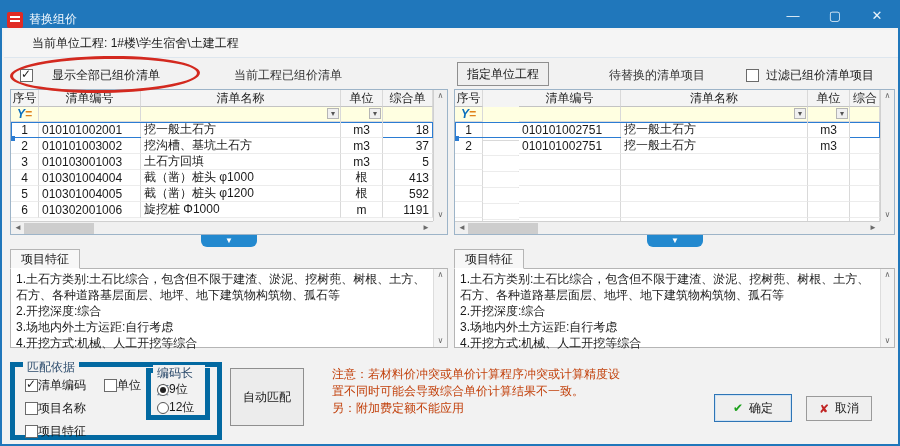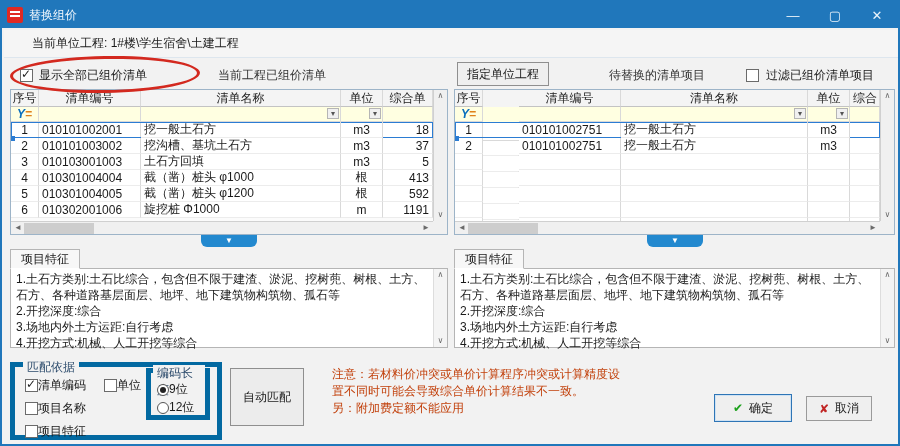--- a/index.html
+++ b/index.html
@@ -2,39 +2,39 @@
 <html><head>
 <meta charset="utf-8">
 <style>
   * { margin:0; padding:0; box-sizing:border-box; }
   html,body { width:900px; height:446px; }
   body { font-family:"Liberation Sans","DejaVu Sans",sans-serif; font-size:12px; color:#1a1a1a; background:#fff; }
 
   .window { position:relative; width:900px; height:446px; background:#f2f2f2; border:2px solid #2077bb; overflow:hidden; }
 
   
-  .titlebar { position:absolute; left:0; top:0; right:0; height:26px; background:#2077bb; display:flex; align-items:center; }
+  .titlebar { position:absolute; left:0; top:0; right:0; height:26px; background:#2077bb; display:flex; align-items:flex-end; }
   .app-icon { width:16px; height:16px; margin:0 6px 0 5px; background:#e02a23; border-radius:2px; position:relative; }
   .app-icon::after { content:""; position:absolute; left:3px; top:4px; width:10px; height:2px; background:#fff; box-shadow:0 4px 0 #fff; }
   .title-text { color:#f2f8fd; font-size:12px; }
   .win-controls { margin-left:auto; display:flex; height:100%; }
   .win-btn { width:42px; height:100%; display:flex; align-items:center; justify-content:center; color:#eaf3fa; font-size:13px; }
 
   
   .current-strip { position:absolute; left:2px; top:28px; width:894px; height:28px; background:#f5f5f5; border-bottom:1px solid #dde6ee; display:flex; align-items:center; padding-left:28px; }
 
   
   .cb { display:inline-block; width:13px; height:13px; background:#fff; border:1px solid #6b6b6b; position:relative; vertical-align:-2px; }
   .cb.on::after { content:"✓"; position:absolute; left:0px; top:-3px; font-size:12px; font-weight:bold; color:#222; }
   .radio { display:inline-block; width:12px; height:12px; background:#fff; border:1px solid #555; border-radius:50%; position:relative; vertical-align:-2px; }
   .radio.on::after { content:""; position:absolute; left:2px; top:2px; width:6px; height:6px; border-radius:50%; background:#222; }
   .cb-row { display:flex; align-items:center; white-space:nowrap; }
 
-  .left-head { position:absolute; left:18px; top:61px; height:24px; display:flex; align-items:center; gap:6px; }
-  .left-title { position:absolute; left:200px; top:65px; width:140px; text-align:center; color:#333; }
+  .left-head { position:absolute; left:18px; top:61px; height:24px; display:flex; align-items:center; gap:19px; }
+  .left-title { position:absolute; left:200px; top:65px; width:140px; text-align:right; color:#333; }
   .red-ellipse { position:absolute; left:8px; top:54px; width:190px; height:37px; border:3px solid #d3291f; border-radius:50%; transform:rotate(-1deg); pointer-events:none; z-index:5; }
 
   .assign-btn { position:absolute; left:455px; top:60px; width:92px; height:24px; background:#efefef; border:1px solid #8f8f8f; display:flex; align-items:center; justify-content:center; }
   .right-title { position:absolute; left:580px; top:65px; width:150px; text-align:center; color:#333; }
   .filter-head { position:absolute; left:744px; top:65px; display:flex; align-items:center; gap:7px; }
 
   
   .tbl { position:absolute; background:#fff; border:1px solid #9db4c8; }
   .tbl-left  { left:8px;  top:87px; width:438px; height:146px; }
   .tbl-right { left:452px; top:87px; width:441px; height:146px; }

